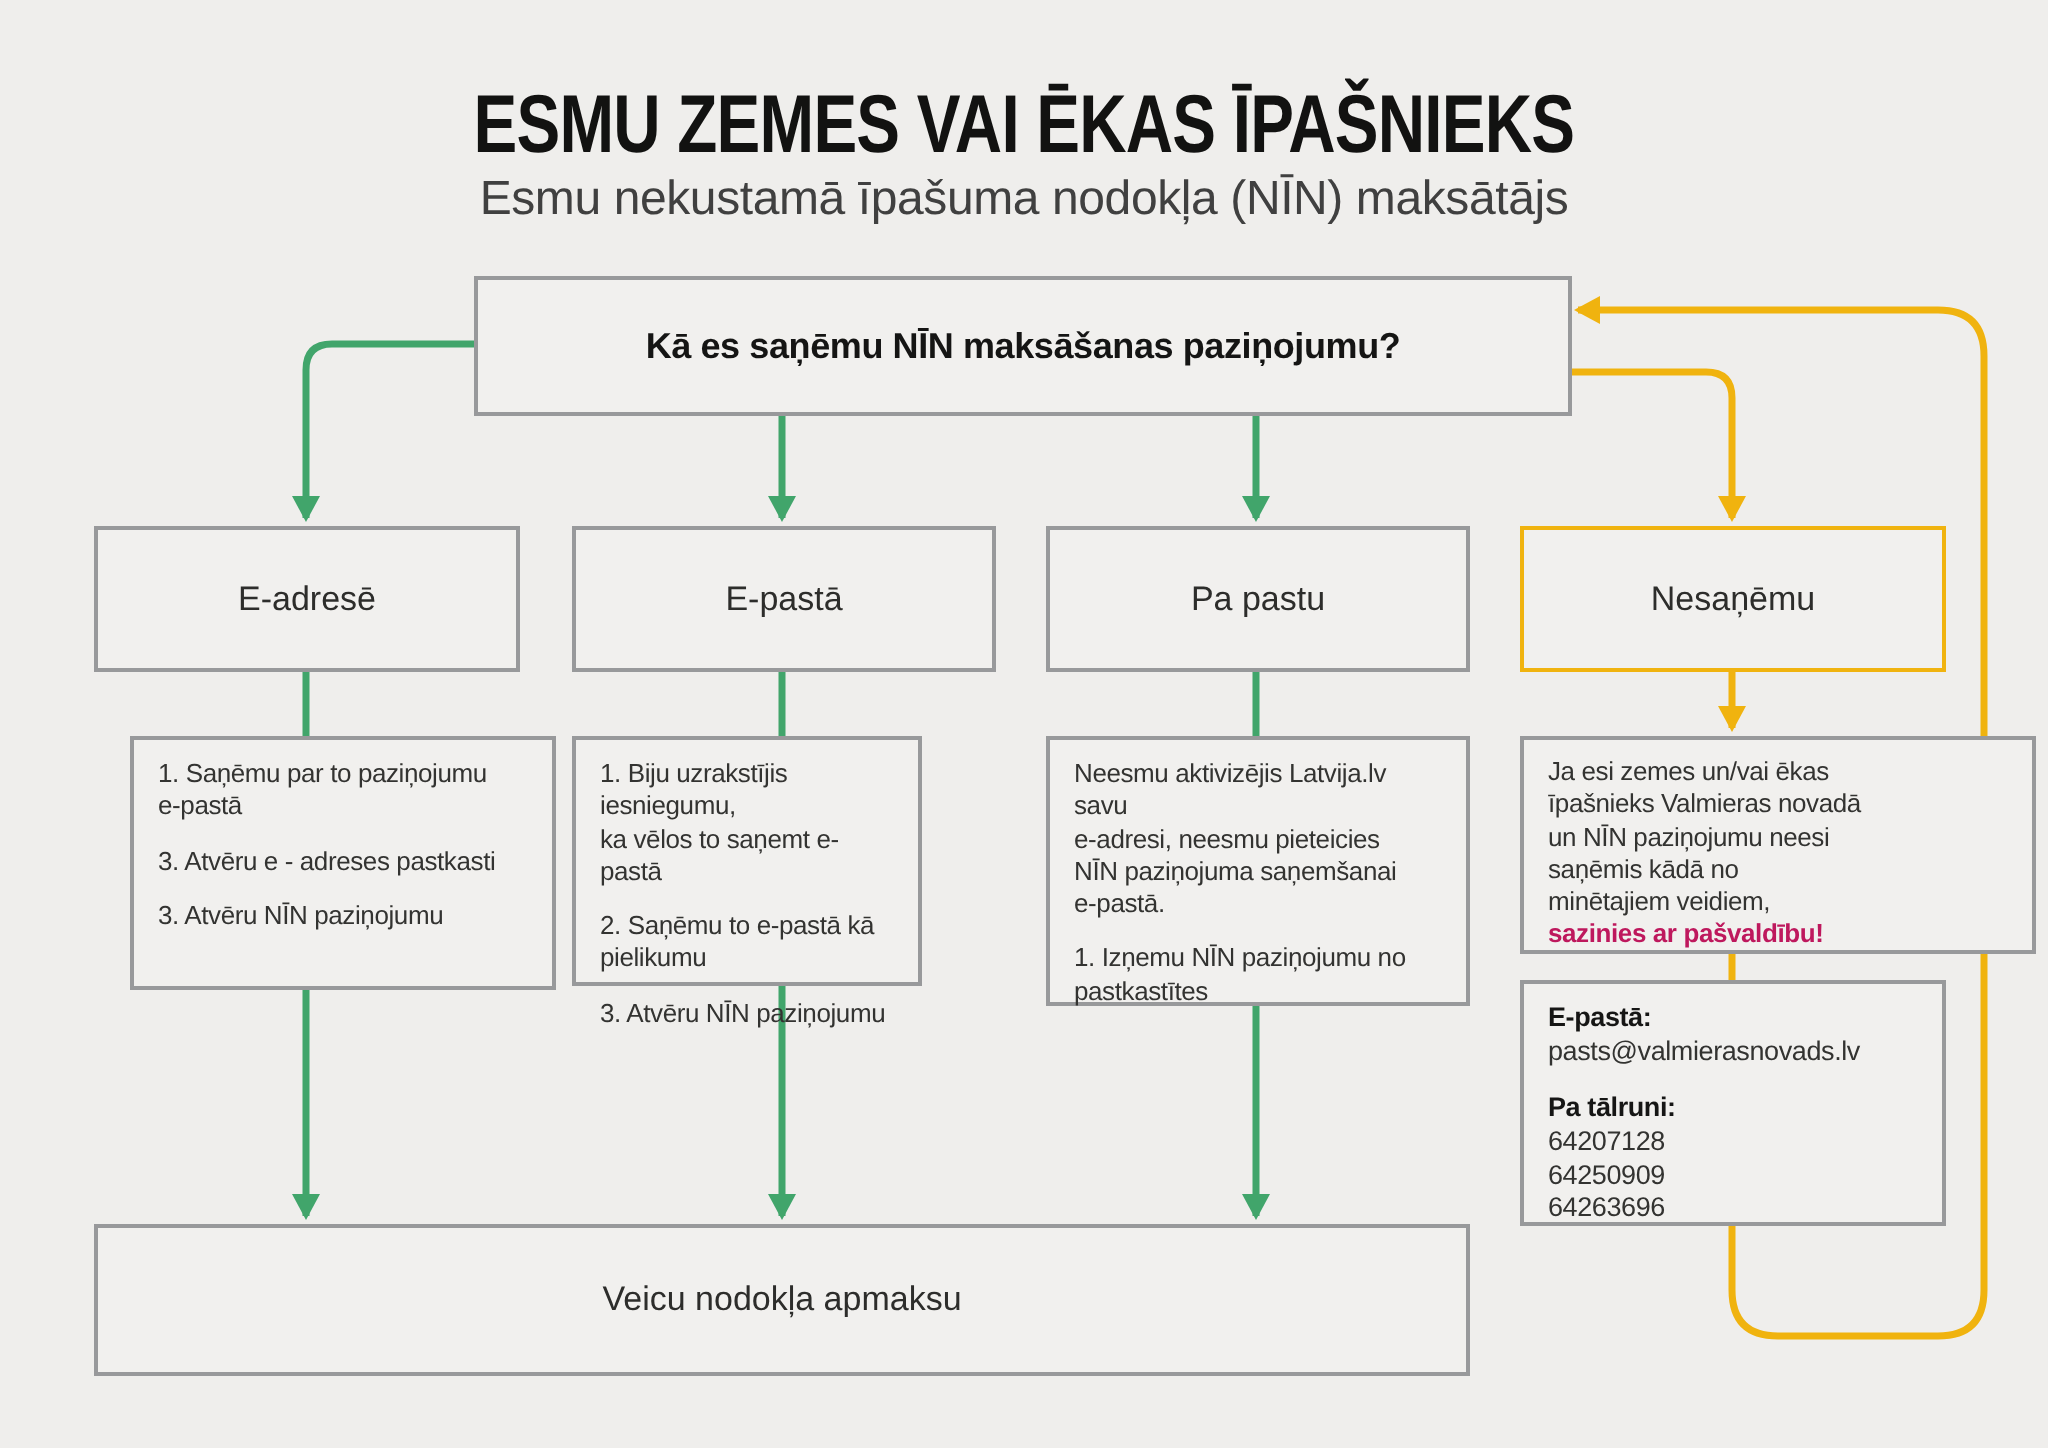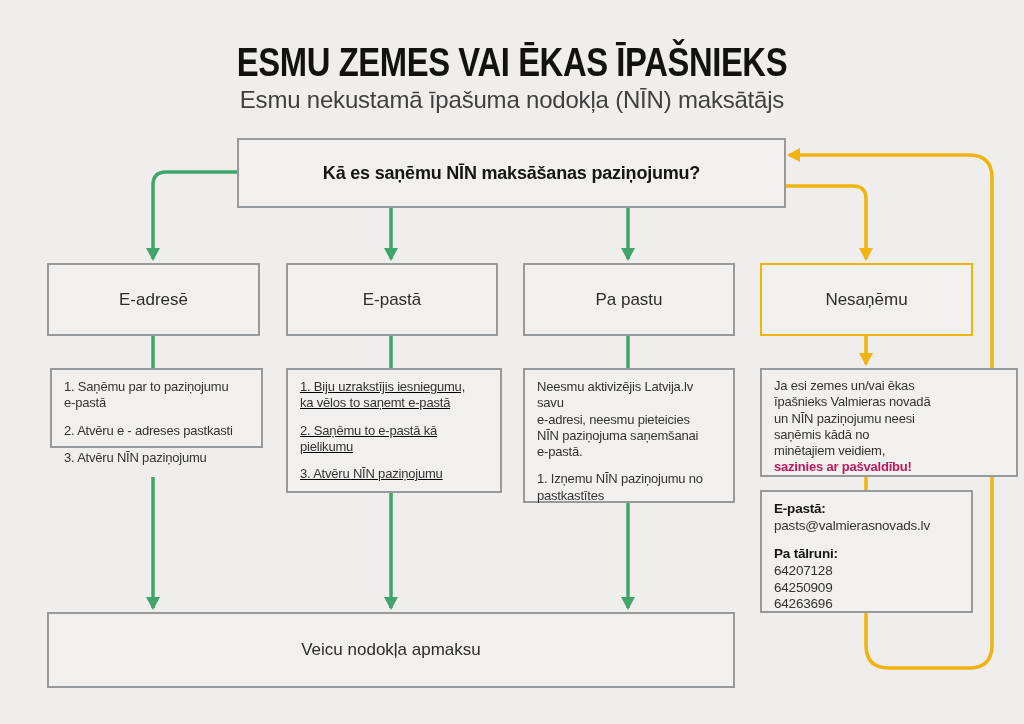--- a/index.html
+++ b/index.html
@@ -41,22 +41,22 @@
   
   .question{left:237px;top:138px;width:549px;height:70px;}
   .question span{font-size:18px;font-weight:700;color:#151514;letter-spacing:-0.2px;}
   .cat{top:263px;height:73px;}
   .cat span{font-size:17px;color:#2d2d2b;}
   .cat1{left:47px;width:213px;}
   .cat2{left:286px;width:212px;}
   .cat3{left:523px;width:212px;}
   .cat4{left:760px;width:213px;}
   .det{top:368px;padding:9px 12px;}
-  .det1{left:50px;width:213px;height:80px;}
-  .det2{left:286px;width:216px;height:125px;text-decoration:underline;}
+  .det1{left:65px;width:213px;height:127px;}
+  .det2{left:286px;width:175px;height:125px;}
   .det3{left:523px;width:212px;height:135px;}
   .det4{left:760px;width:258px;height:109px;padding-top:8px;}
   .det p{
     margin:0 0 11px;font-size:13px;line-height:1.25;color:var(--ink);
     letter-spacing:-0.2px;white-space:pre-line;
   }
   .det p:last-child{margin-bottom:0;}
   .det .boldline{font-weight:700;color:#be185d;margin-top:0;}
   .det4 p{margin-bottom:0;}
   .contact{left:760px;top:490px;width:213px;height:123px;padding:9px 12px;}
@@ -123,21 +123,21 @@
   <div class="box cat cat3 center">
     <span>Pa pastu</span>
   </div>
   <div class="box box--accent cat cat4 center">
     <span>Nesaņēmu</span>
   </div>
 
   <div class="box det det1">
     <p>1. Saņēmu par to paziņojumu
 e-pastā</p>
-    <p>2. Atvēru e - adreses pastkasti</p>
+    <p>3. Atvēru e - adreses pastkasti</p>
     <p>3. Atvēru NĪN paziņojumu</p>
   </div>
   <div class="box det det2">
     <p>1. Biju uzrakstījis iesniegumu,
 ka vēlos to saņemt e-pastā</p>
     <p>2. Saņēmu to e-pastā kā
 pielikumu</p>
     <p>3. Atvēru NĪN paziņojumu</p>
   </div>
   <div class="box det det3">

